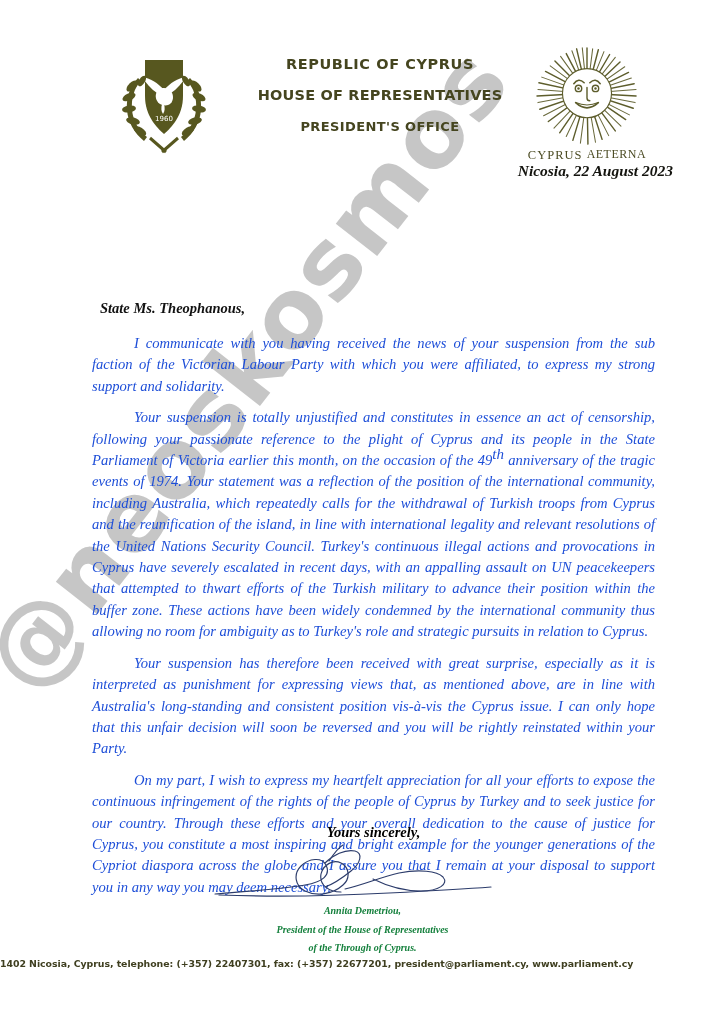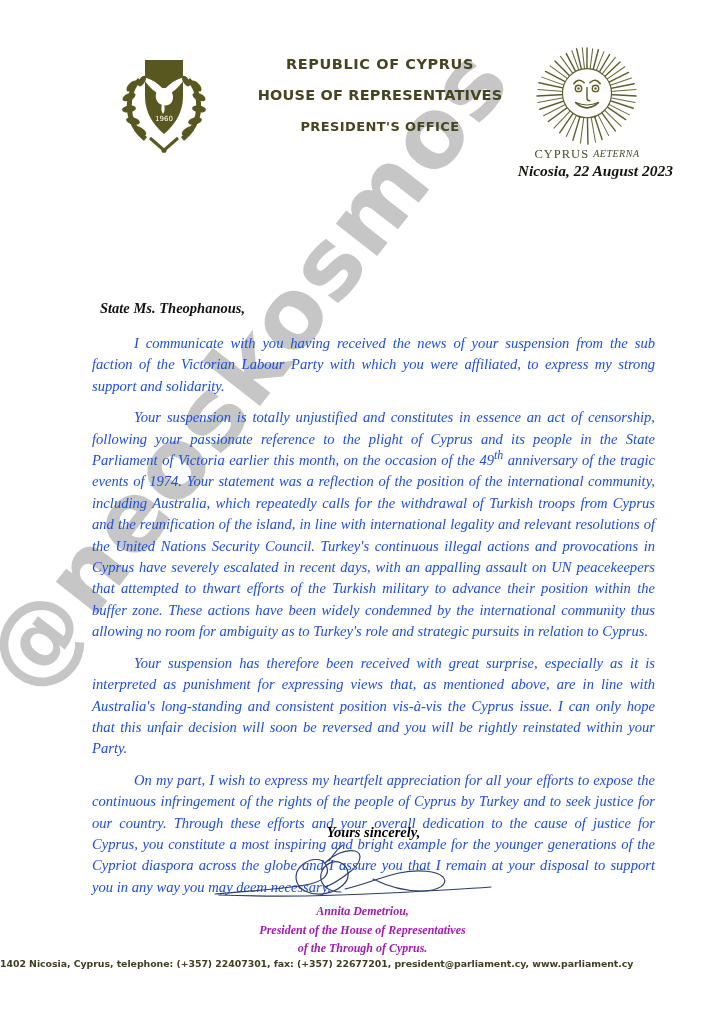--- a/index.html
+++ b/index.html
@@ -93,24 +93,23 @@
   #sun-logo { width: 104px; height: 100px; margin: 0 auto; display:block; }
   #sun-caption {
     font-family: "Liberation Serif", serif;
     font-size: 12.5px;
     color: #4c4c24;
     letter-spacing: 1px;
     margin-top: 1px;
     white-space: nowrap;
   }
   #sun-caption .small {
-    font-size: 10px;
+    font-size: 12px;
     letter-spacing: 0.5px;
     vertical-align: 1px;
-    font-style: italic;
   }
 
   
   #date-line {
     position: absolute;
     right: 52px;
     top: 162px;
     z-index: 10;
     font-family: "Liberation Serif", serif;
     font-style: italic;
@@ -161,21 +160,21 @@
     text-indent: 42px;
     text-align: justify;
     font-family: "Liberation Serif", serif;
     font-style: italic;
     font-size: 14.6px;
     line-height: 21.4px;
     color: #1d4ed8;
     font-weight: 500;
   }
   #body-text p sup {
-    font-size: 12px;
+    font-size: 15px;
     vertical-align: super;
     line-height: 0;
   }
 
   
   #signature-block {
     position: absolute;
     left: 0;
     top: 824px;
     width: 725px;
@@ -194,23 +193,23 @@
   #signature-svg {
     display: block;
     margin: -2px auto 0 auto;
   }
   #signer-name,
   #signer-title-1,
   #signer-title-2 {
     font-family: "Liberation Serif", serif;
     font-style: italic;
     font-weight: 700;
-    font-size: 12px;
+    font-size: 10px;
     line-height: 18.5px;
-    color: #a21caf;
+    color: #15803d;
   }
   #signer-name { margin-top: 1px; }
 
   
   #footer {
     position: absolute;
     left: 0;
     top: 958px;
     width: 612px;
     z-index: 10;

